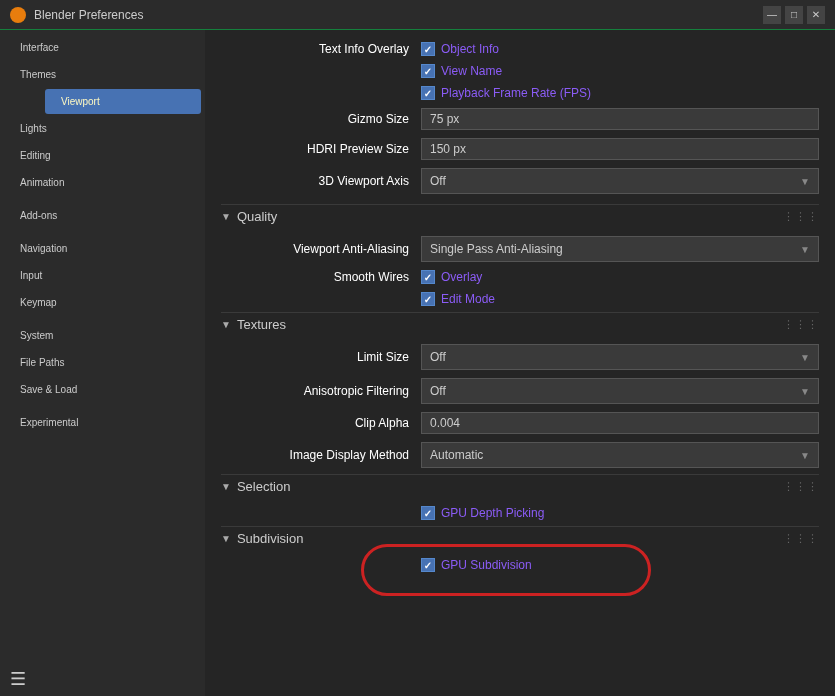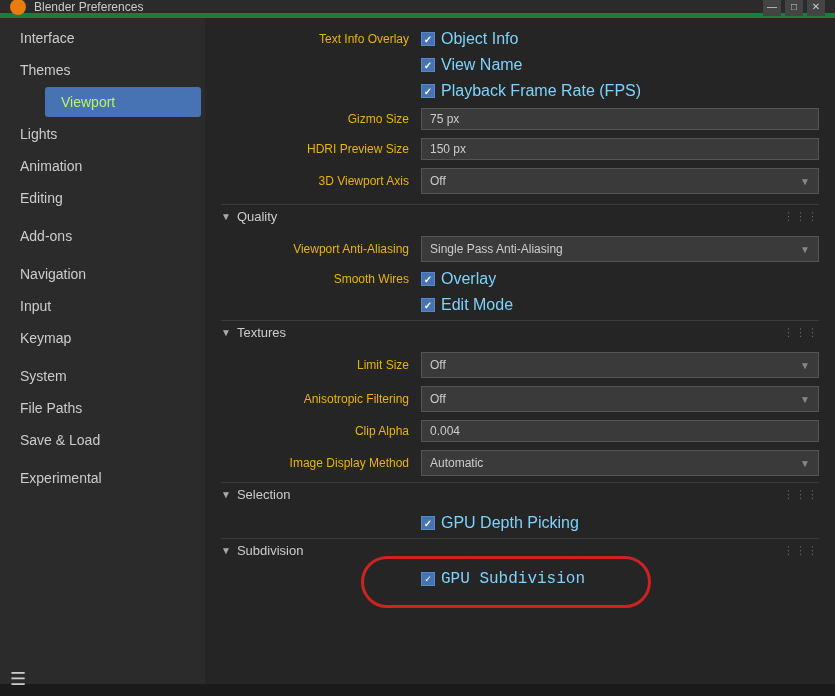--- a/index.html
+++ b/index.html
@@ -7,26 +7,26 @@
       font-family: -apple-system, BlinkMacSystemFont, "Segoe UI", sans-serif;
       font-size: 13px;
       background: #1a1a1a;
       color: #cccccc;
       width: 835px;
       height: 696px;
       overflow: hidden;
     }
     .title-bar {
       background: #2b2b2b;
-      height: 18px;
+      height: 30px;
       display: flex;
       align-items: center;
       justify-content: space-between;
       padding: 0 10px;
-      border-bottom: 5px solid #15803d;
+      border-bottom: 1px solid #15803d;
     }
     .title-bar-left {
       display: flex;
       align-items: center;
       gap: 8px;
     }
     .title-bar-icon {
       width: 16px;
       height: 16px;
       background: #e87d0d;
@@ -62,27 +62,27 @@
       flex-shrink: 0;
       padding: 4px 0;
       overflow-y: auto;
       display: flex;
       flex-direction: column;
     }
     .sidebar-item {
       padding: 7px 16px;
       cursor: pointer;
       color: #cccccc;
-      font-size: 14px;
+      font-size: 10px;
       border-radius: 3px;
       margin: 1px 4px;
     }
     .sidebar-item.active {
       background: #4772b3;
-      color: #bef264;
+      color: #fef9c3;
       margin-left: 45px;
     }
     .sidebar-divider {
       height: 6px;
     }
     .main-content {
       flex: 1;
       background: #252525;
       overflow-y: auto;
       padding: 10px 16px;
@@ -118,21 +118,21 @@
     .form-row {
       display: flex;
       align-items: center;
       margin-bottom: 4px;
       padding: 2px 0;
     }
     .form-label {
       text-align: right;
       width: 200px;
       padding-right: 12px;
-      color: #eab308;
+      color: #ffffff;
       font-size: 12px;
       flex-shrink: 0;
     }
     .form-control {
       flex: 1;
     }
     .checkbox-wrapper {
       display: flex;
       align-items: center;
       gap: 6px;
@@ -148,22 +148,22 @@
       flex-shrink: 0;
       cursor: pointer;
     }
     .cb::after {
       content: '✓';
       color: white;
       font-size: 10px;
       font-weight: bold;
     }
     .cb-label {
-      color: #7dd3fc;
-      font-size: 16px;
+      color: #8b5cf6;
+      font-size: 12px;
     }
     .input-field {
       background: #3a3a3a;
       border: 1px solid #555;
       color: #ccc;
       padding: 3px 8px;
       height: 22px;
       font-size: 12px;
       text-align: left;
       width: 100%;
@@ -223,22 +223,22 @@
     <button class="title-bar-btn">✕</button>
   </div>
 </div>
 
 <div class="app-body">
   <div class="sidebar">
     <div class="sidebar-item">Interface</div>
     <div class="sidebar-item">Themes</div>
     <div class="sidebar-item active">Viewport</div>
     <div class="sidebar-item">Lights</div>
+    <div class="sidebar-item">Editing</div>
     <div class="sidebar-item">Animation</div>
-    <div class="sidebar-item">Editing</div>
     <div class="sidebar-divider"></div>
     <div class="sidebar-item">Add-ons</div>
     <div class="sidebar-divider"></div>
     <div class="sidebar-item">Navigation</div>
     <div class="sidebar-item">Input</div>
     <div class="sidebar-item">Keymap</div>
     <div class="sidebar-divider"></div>
     <div class="sidebar-item">System</div>
     <div class="sidebar-item">File Paths</div>
     <div class="sidebar-item">Save &amp; Load</div>
@@ -403,21 +403,21 @@
     </div>
 
     <div class="section">
       <div class="section-header">
         <div class="section-header-left">
           <span class="chevron">▼</span>
           <span>Subdivision</span>
         </div>
         <span class="section-dots">⋮⋮⋮</span>
       </div>
-      <div class="form-row subdivision-row" style="position:relative;font-family:Liberation Mono, monospace;">
+      <div class="form-row subdivision-row" style="position:relative;">
         <div class="form-label"></div>
         <div class="form-control" style="position:relative;">
           <div style="
             position:absolute;
             top:-14px; left:-60px;
             width:290px; height:52px;
             border:3px solid #cc2222;
             border-radius:28px;
             pointer-events:none;
           "></div>

